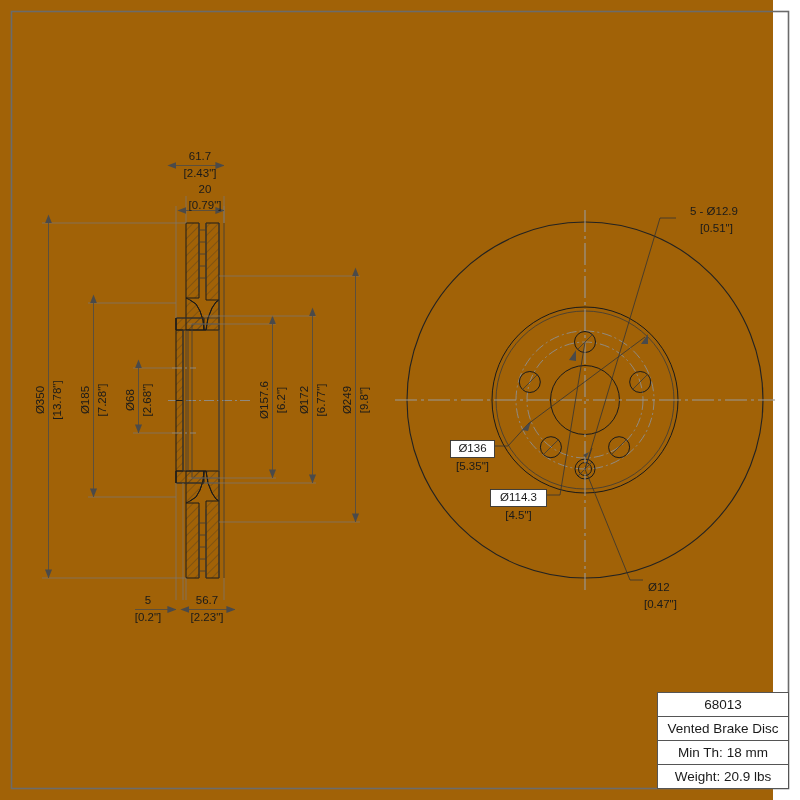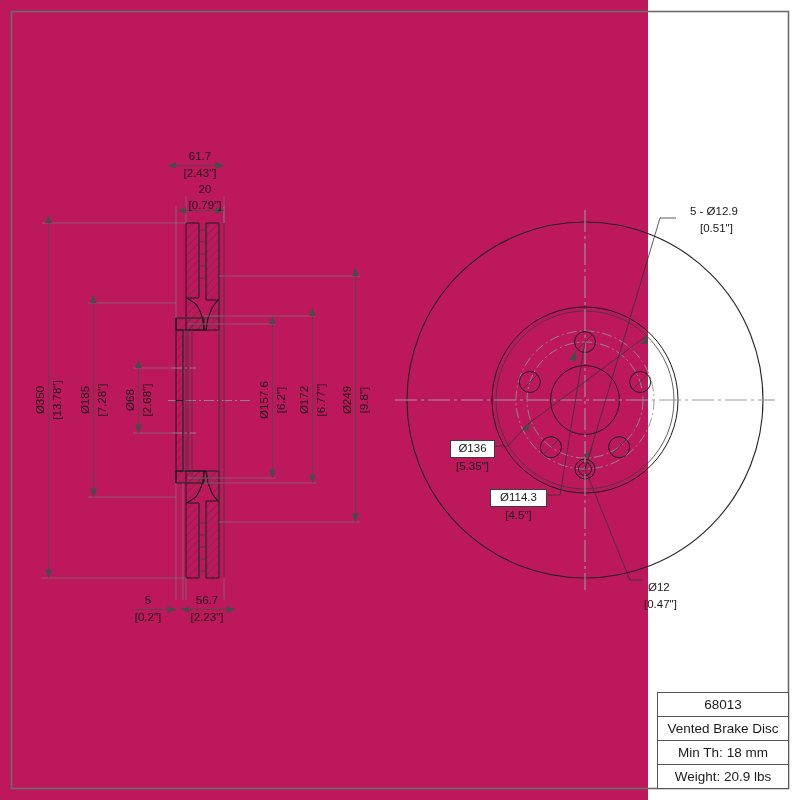--- a/index.html
+++ b/index.html
@@ -8,23 +8,23 @@
     background: #ffffff;
   }
   body {
     width: 800px;
     height: 800px;
     font-family: "Liberation Sans", sans-serif;
     overflow: hidden;
   }
   #sheet {
     position: relative;
-    width: 648px;
+    width: 773px;
     height: 800px;
-    background: #be185d;
+    background: #a16207;
   }
   svg#drawing {
     display: block;
     width: 800px;
     height: 800px;
   }
   .ln        { fill: none; stroke: #1a1a1a; stroke-width: 1; }
   .ln-thin   { fill: none; stroke: #3a3a3a; stroke-width: 0.8; }
   .ln-med    { fill: none; stroke: #222222; stroke-width: 1.1; }
   .border    { fill: none; stroke: #6b6b6b; stroke-width: 1.6; }

